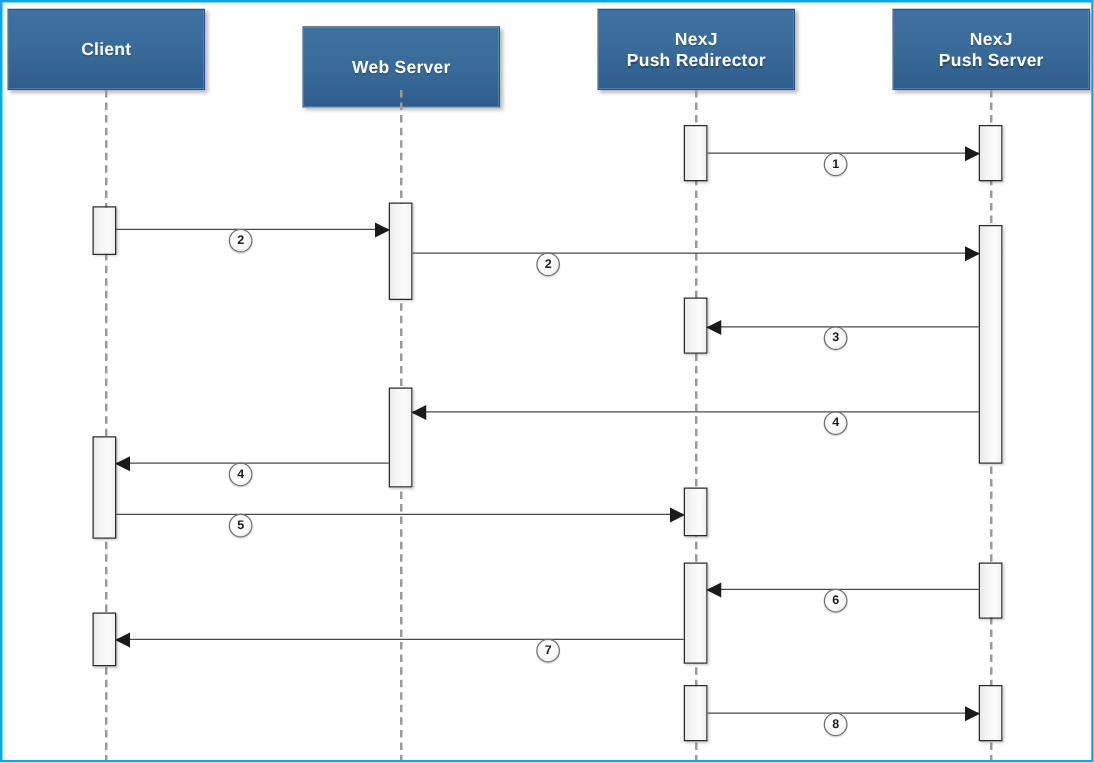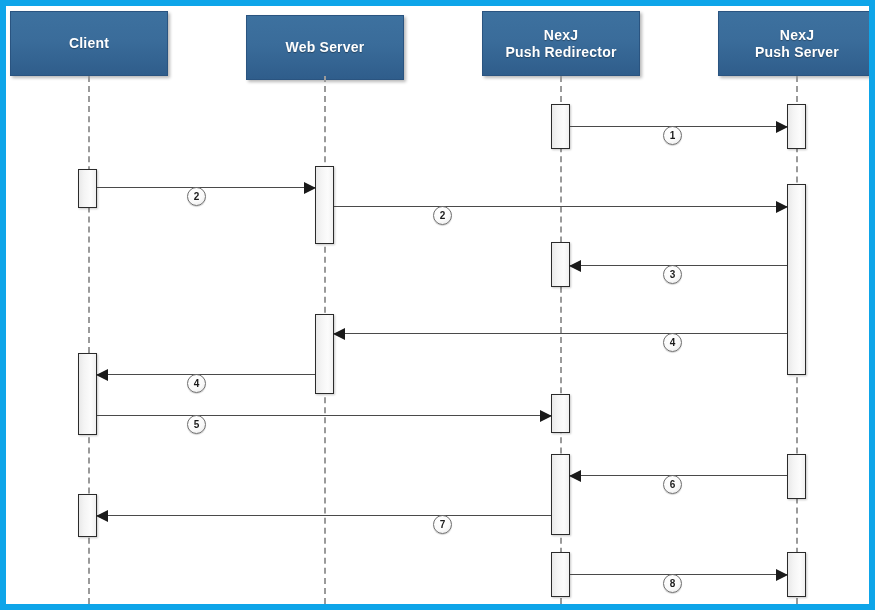--- a/index.html
+++ b/index.html
@@ -8,21 +8,21 @@
     background: #ffffff;
   }
   body {
     font-family: "Liberation Sans", sans-serif;
   }
   #canvas {
     position: relative;
     width: 875px;
     height: 610px;
     background: #ffffff;
-    border: 6px solid #0ea5e9;
+    border: 2px solid #0ea5e9;
     box-sizing: border-box;
     overflow: hidden;
   }
   
   .participant {
     position: absolute;
     box-sizing: border-box;
     background: linear-gradient(to bottom, #3d719f 0%, #3a6c9a 45%, #2f5d8b 100%);
     border: 1px solid #2a5480;
     box-shadow: 2px 2px 3px rgba(0,0,0,0.28);
@@ -95,21 +95,21 @@
   }
 </style>
 </head>
 <body>
 
 <div id="canvas">
 
   <div class="participant" style="left:4px; top:5px; width:158px; height:65px;">
     <span class="plabel">Client</span>
   </div>
-  <div class="participant" style="left:240px; top:9px; width:158px; height:65px;">
+  <div class="participant" style="left:240px; top:19px; width:158px; height:65px;">
     <span class="plabel">Web Server</span>
   </div>
   <div class="participant" style="left:476px; top:5px; width:158px; height:65px;">
     <span class="plabel">NexJ
 Push Redirector</span>
   </div>
   <div class="participant" style="left:712px; top:5px; width:158px; height:65px;">
     <span class="plabel">NexJ
 Push Server</span>
   </div>

